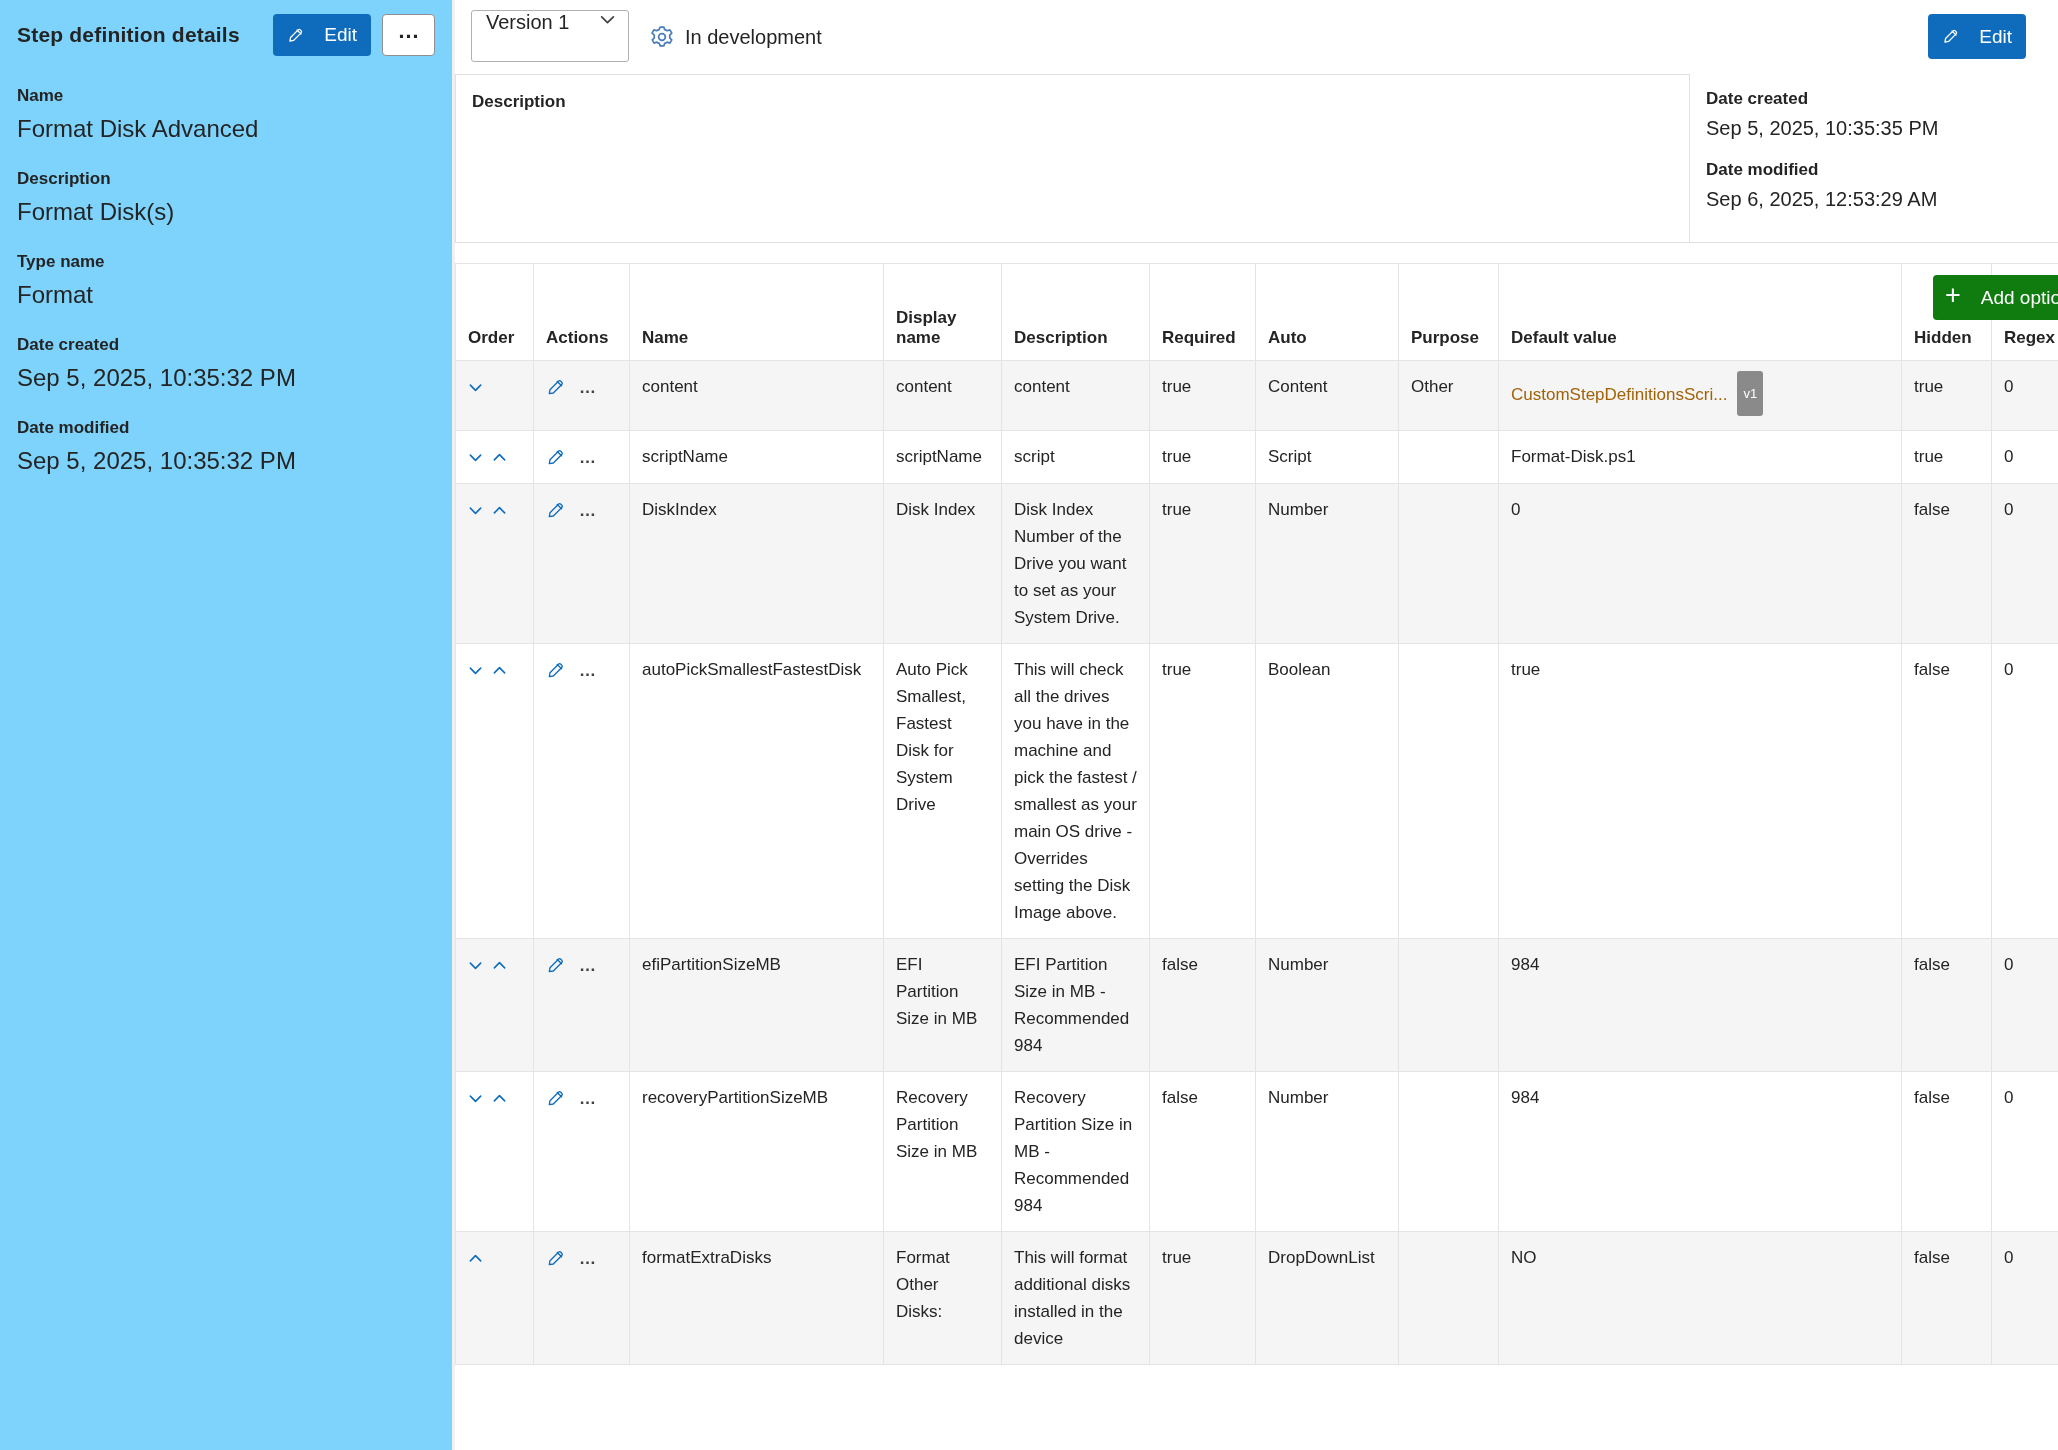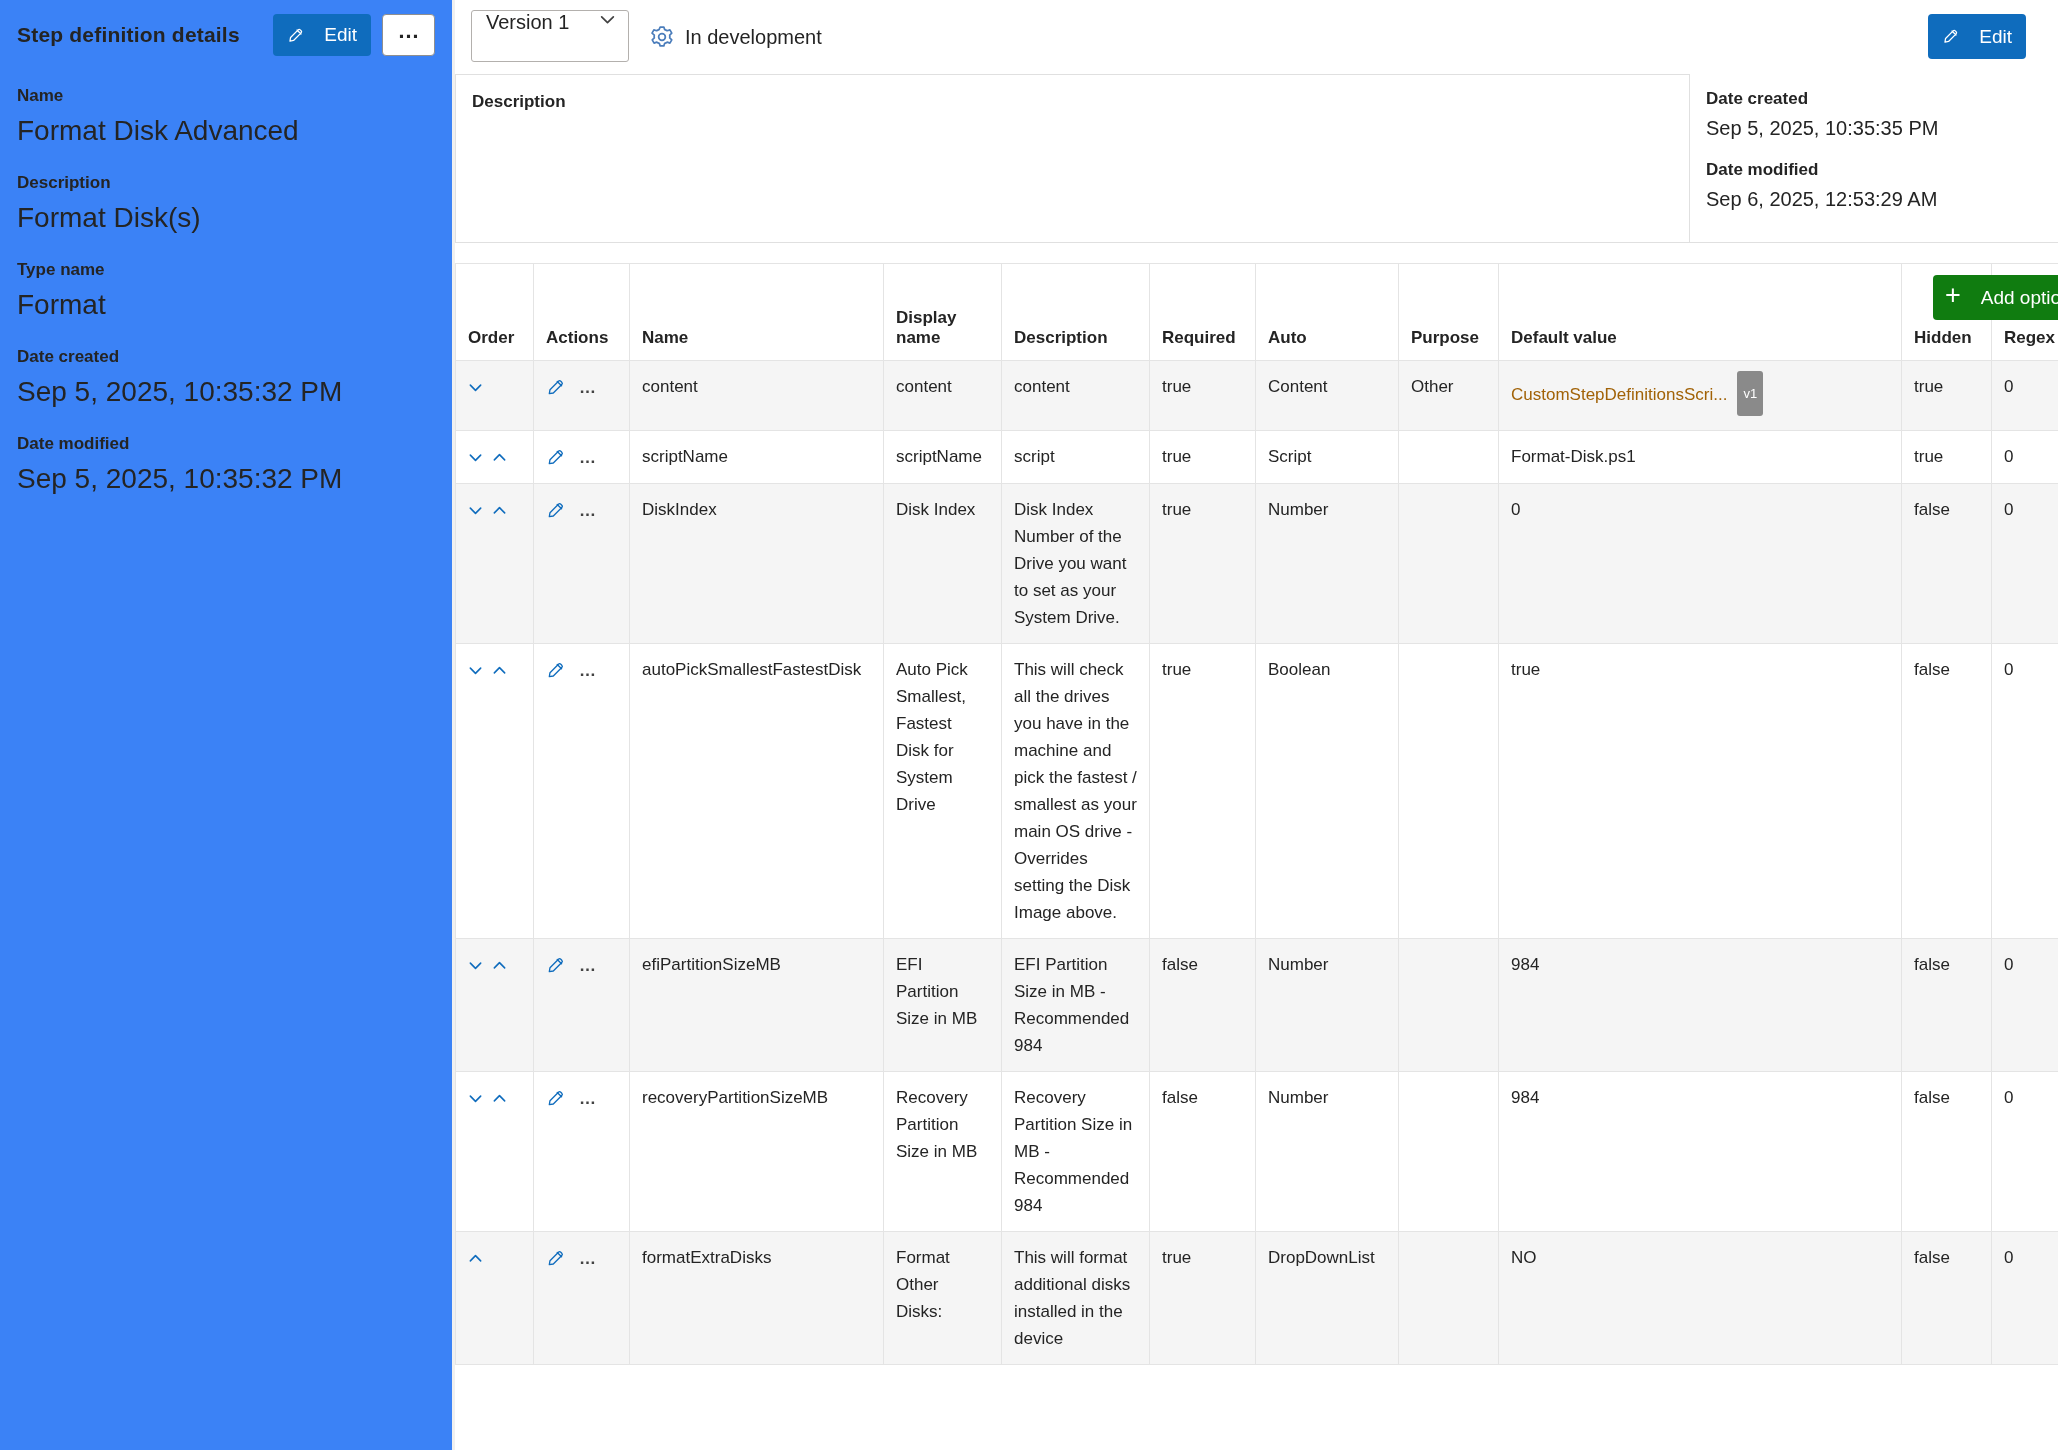--- a/index.html
+++ b/index.html
@@ -7,38 +7,38 @@
   body {
     width: 2058px; height: 1450px; overflow: hidden;
     font-family: "Liberation Sans", "DejaVu Sans", sans-serif;
     color: #242424; background: #fff;
   }
   .app { position: relative; width: 2058px; height: 1450px; overflow: hidden; }
 
   
   .left-panel {
     position: absolute; top: 0; left: 0; bottom: 0; width: 455px;
-    background: #3b82f6; border-right: 3px solid #f0f0f0;
+    background: #7dd3fc; border-right: 3px solid #f0f0f0;
   }
   .panel-header { display: flex; align-items: center; gap: 11px; padding: 14px 17px 0 17px; }
   .panel-title { flex: 1; margin: 0; font-size: 21px; font-weight: 700; letter-spacing: .2px; }
   .btn {
     display: inline-flex; align-items: center; justify-content: center; gap: 20px;
     height: 42px; padding: 0 14px; border: none; border-radius: 4px;
     font-family: inherit; font-size: 19px; cursor: pointer; white-space: nowrap;
   }
   .btn-primary { background: #0f6cbd; color: #fff; }
   .btn-more {
     width: 53px; background: #fff; border: 1px solid #8f8f8f; color: #242424;
     font-size: 22px; font-weight: 700;
   }
   .btn-more span { transform: translateY(-4px); }
   .fields { padding: 30px 17px 0 17px; }
   .field-label { font-size: 17px; font-weight: 700; margin: 0 0 9px 0; }
-  .field-value { font-size: 28px; margin: 0 0 26px 0; }
+  .field-value { font-size: 24px; margin: 0 0 26px 0; }
 
   
   .main { position: absolute; top: 0; left: 455px; right: 0; bottom: 0; overflow: hidden; background: #fff; }
   .main-top { position: relative; height: 74px; }
   .version-select {
     position: absolute; left: 16px; top: 10px; width: 158px; height: 52px;
     border: 1px solid #b3b0ad; border-radius: 3px; background: #fff;
     display: flex; justify-content: space-between;
     padding: 0 12px 0 14px; font-size: 20px; cursor: pointer;
   }

